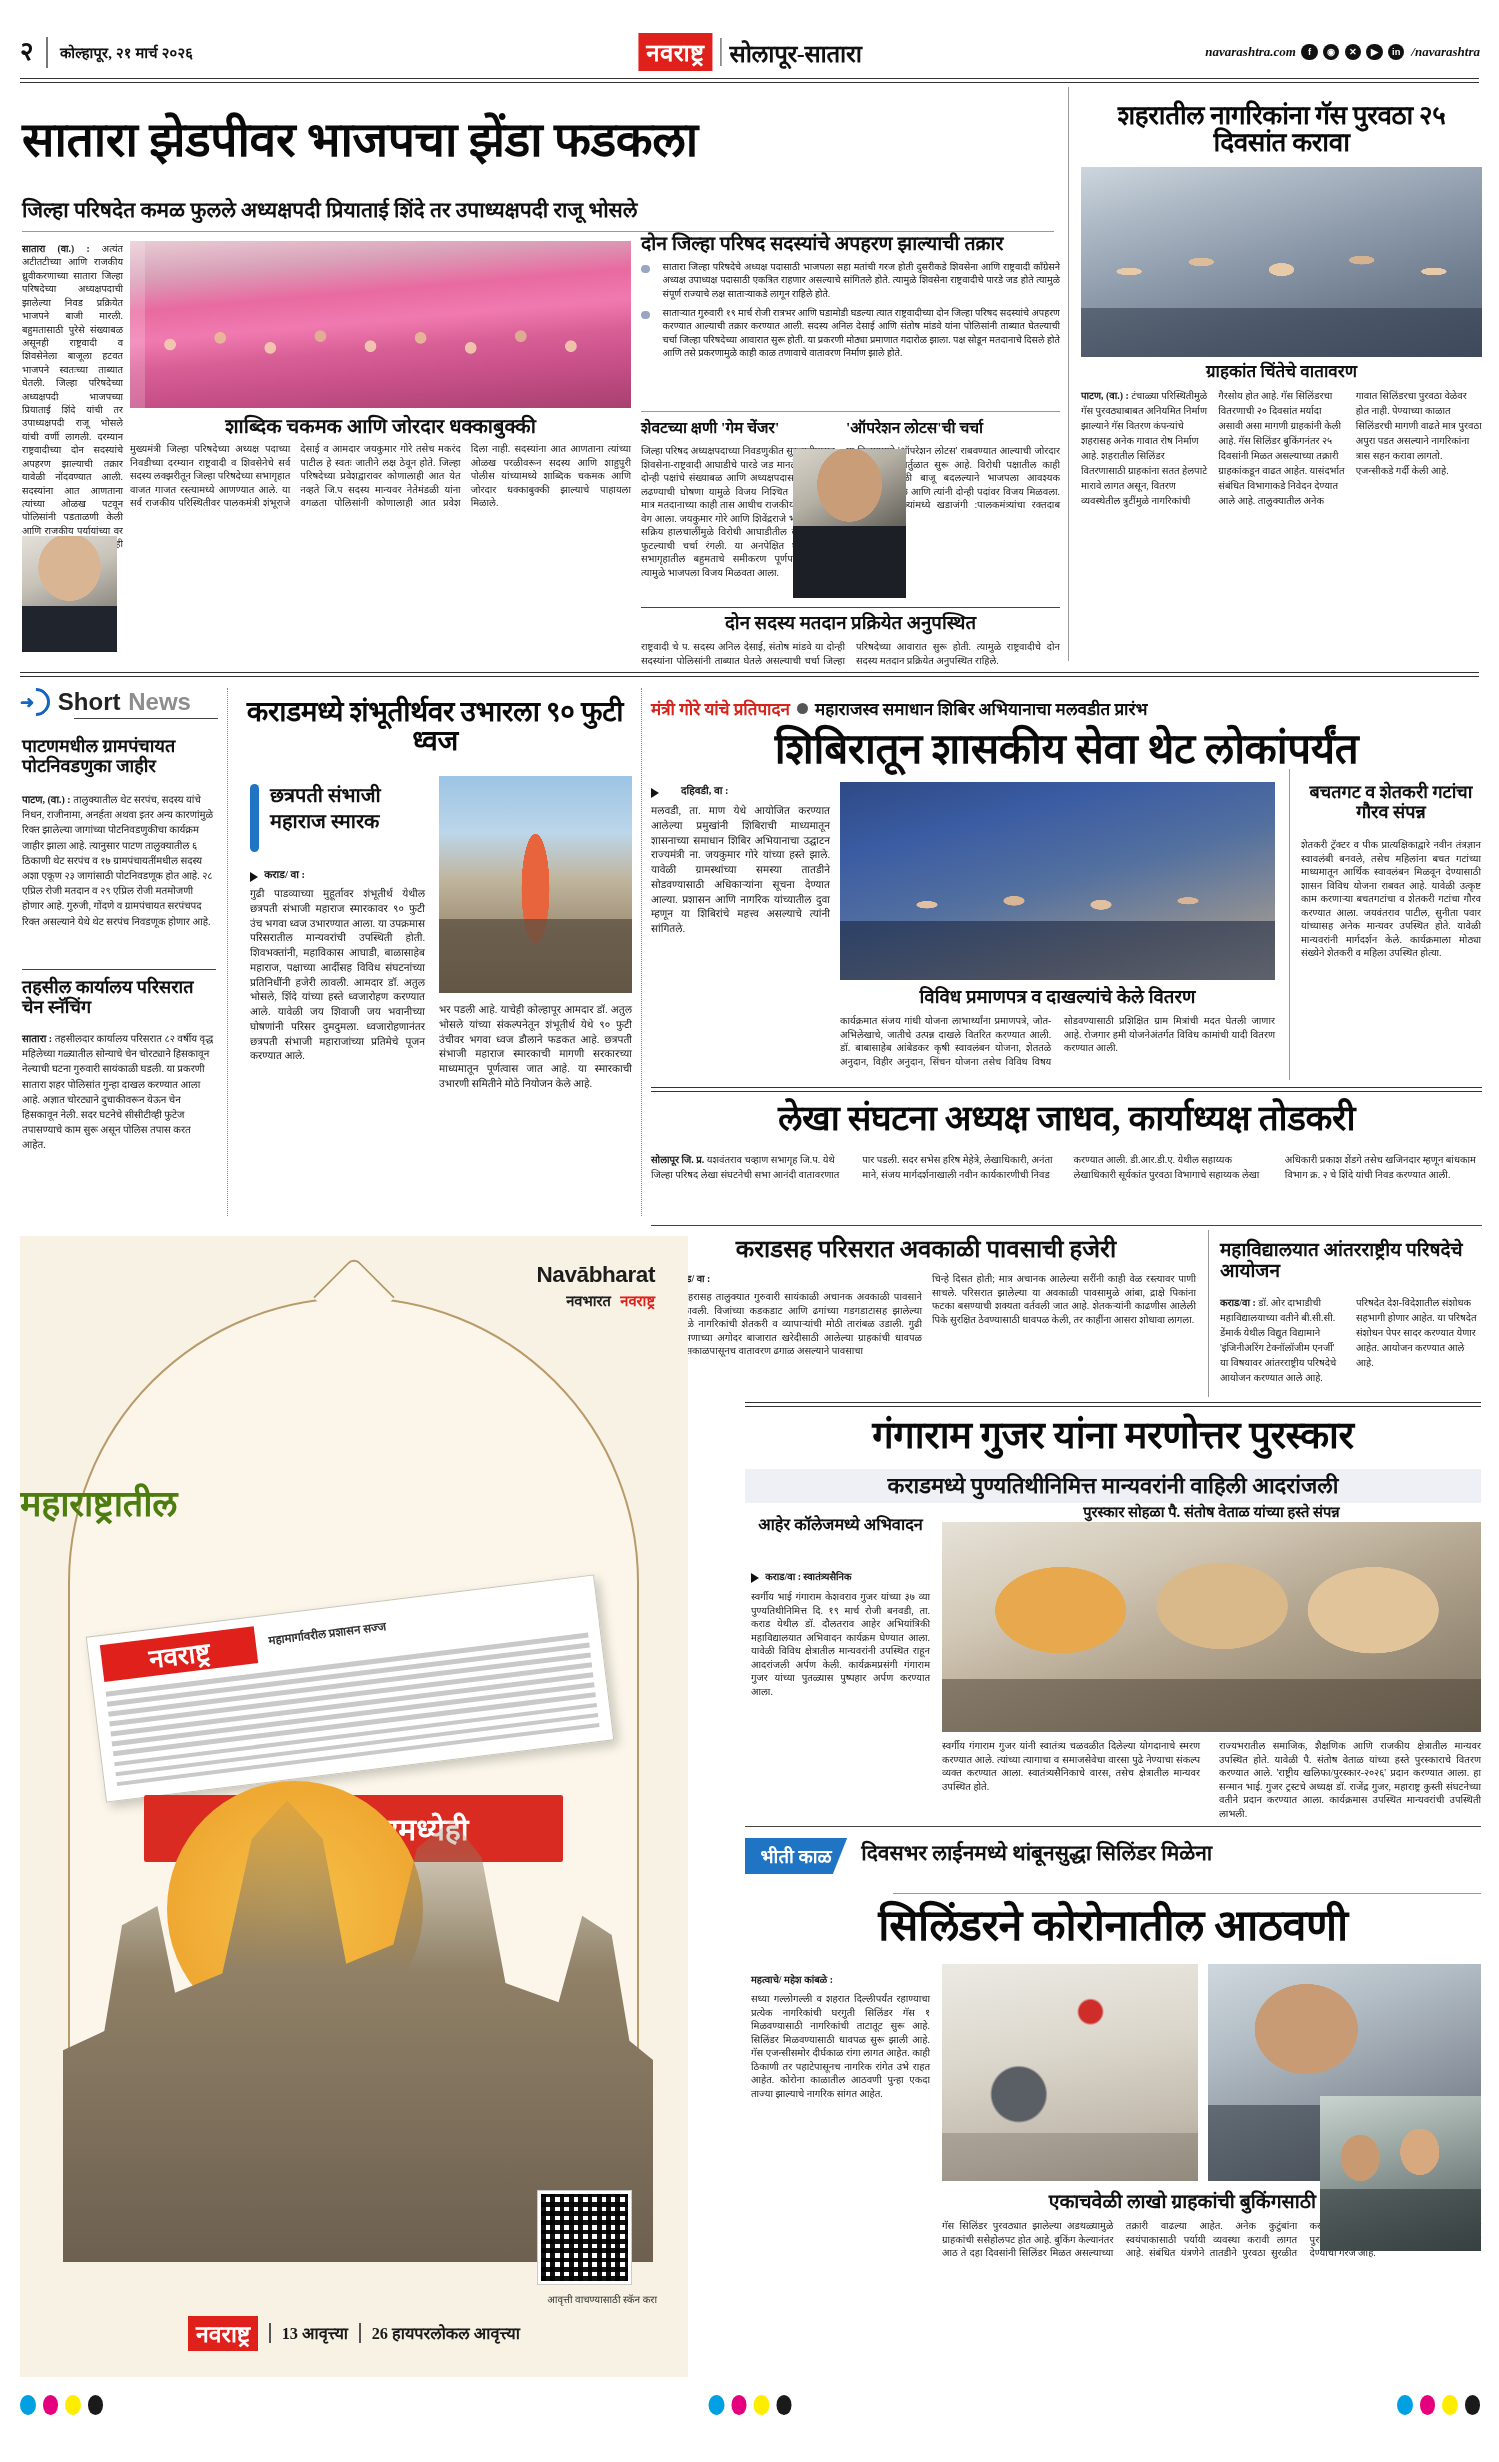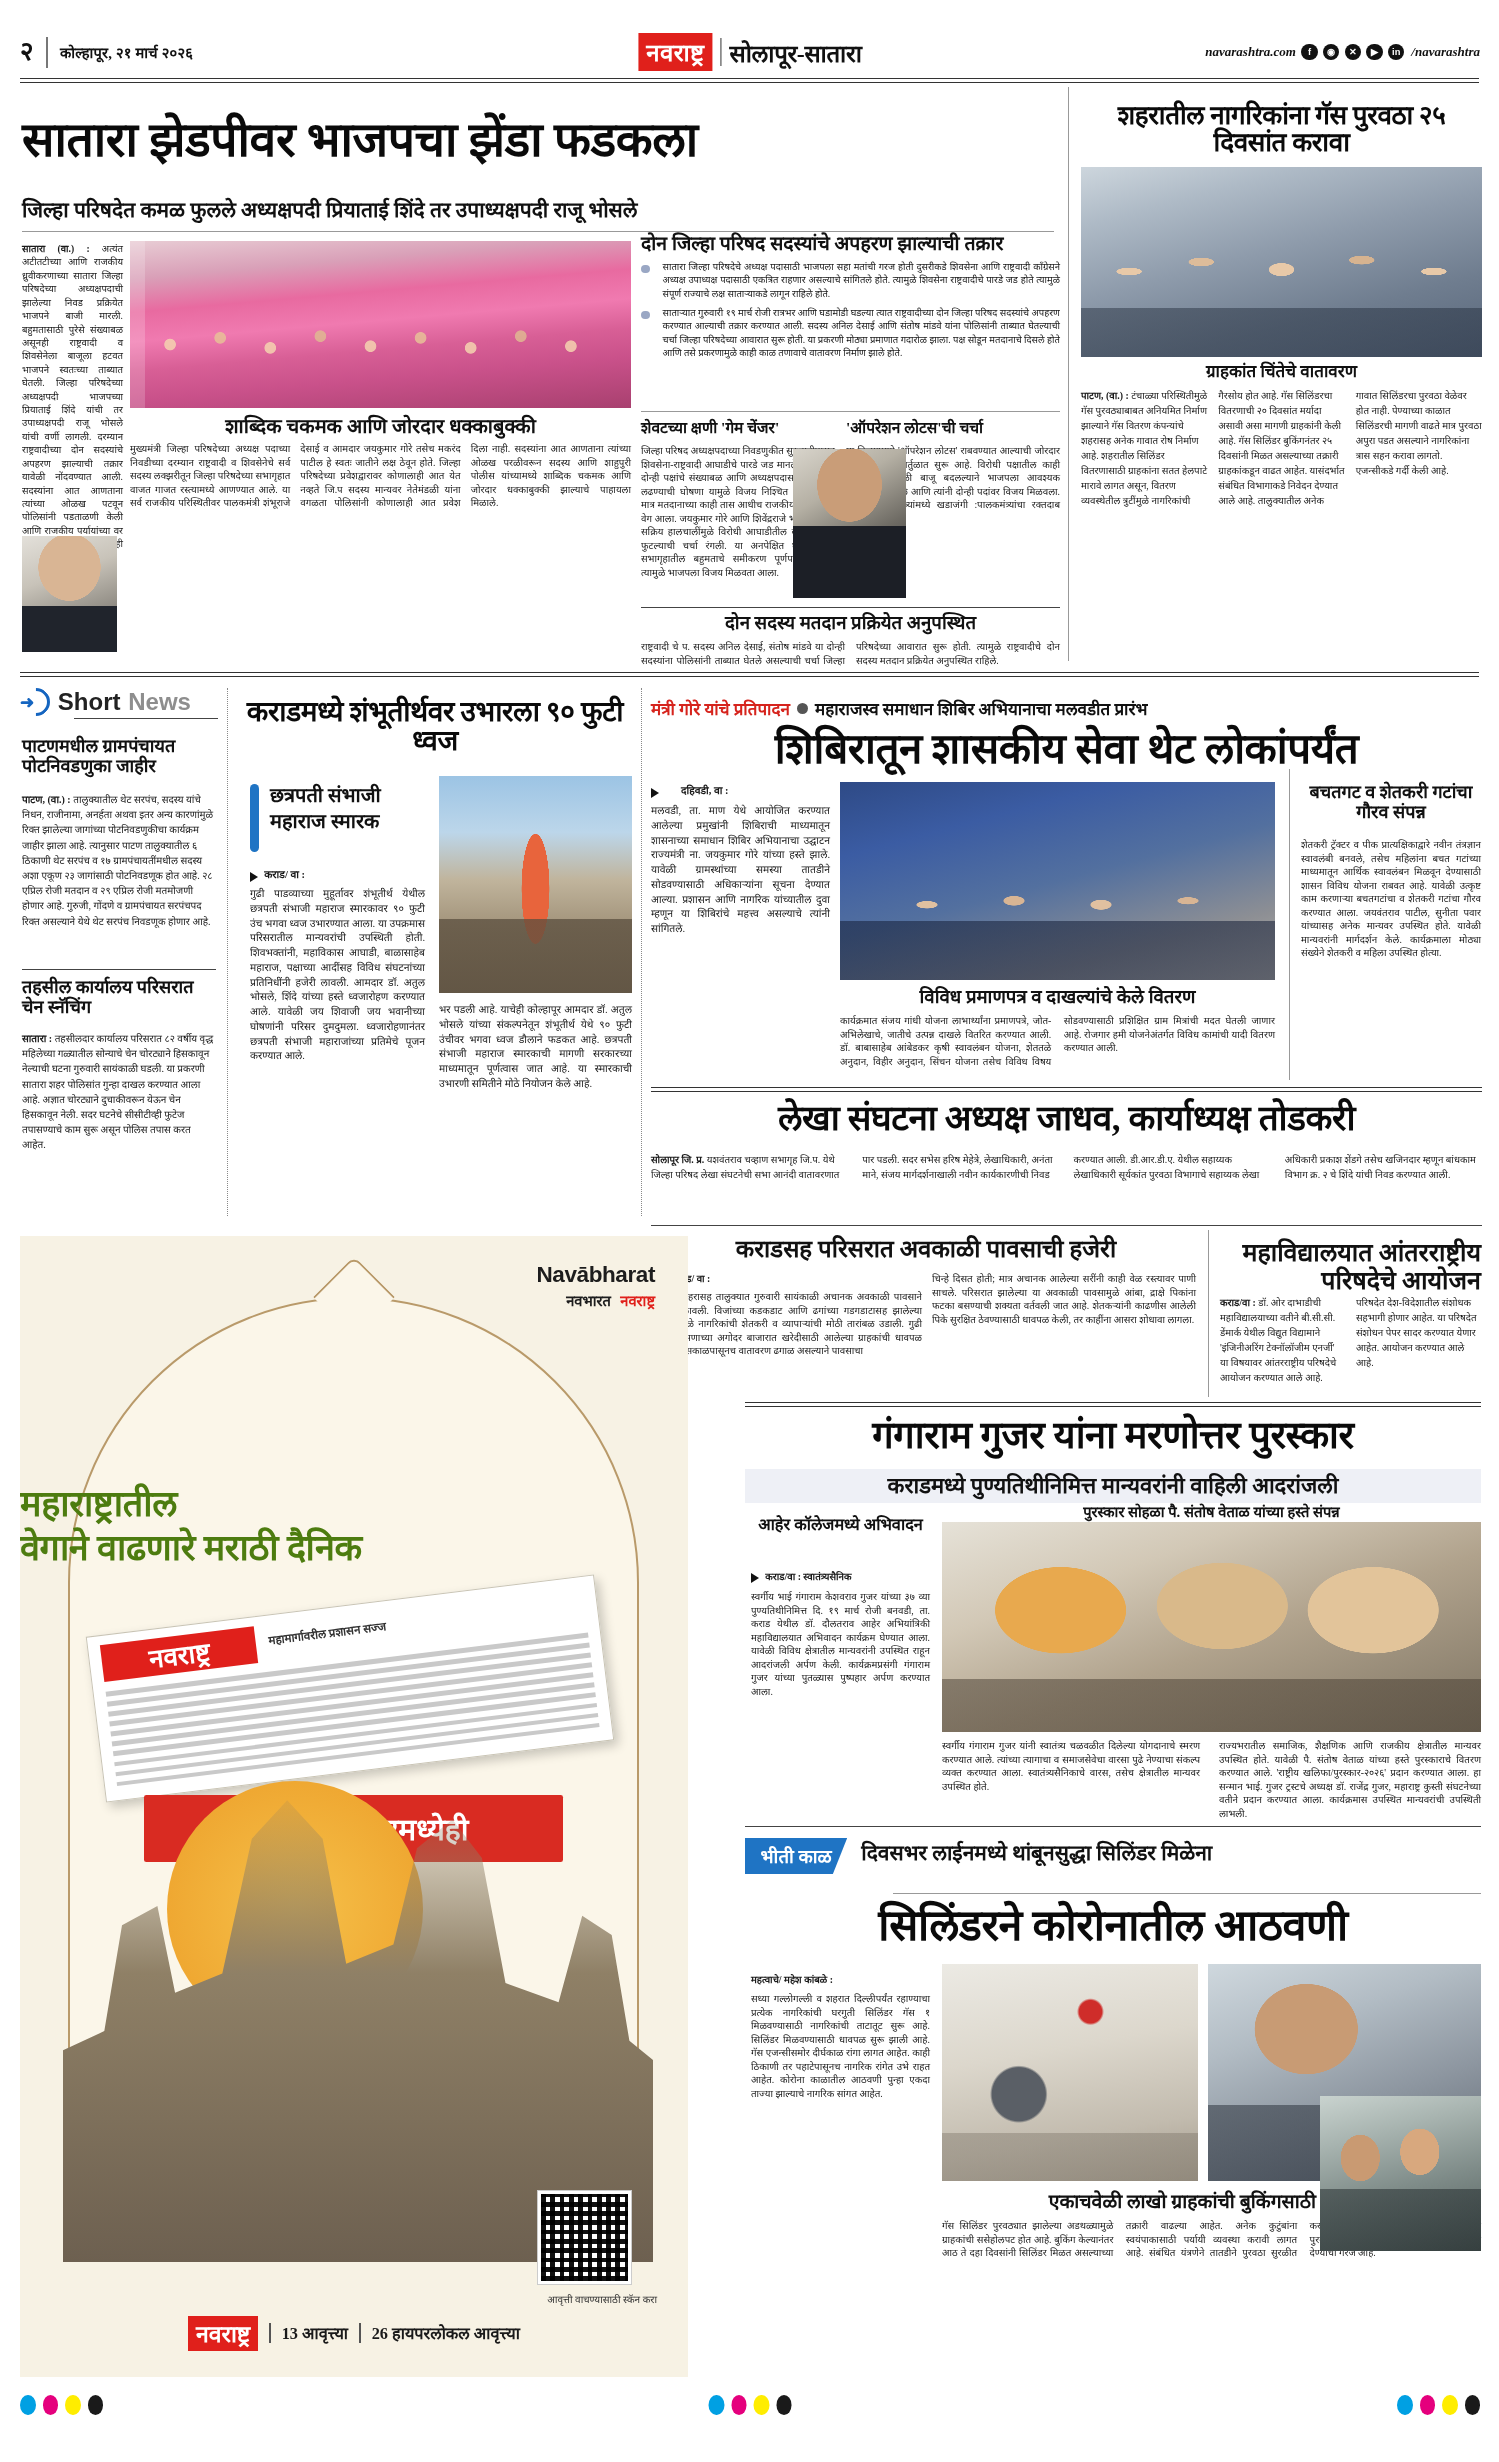--- a/index.html
+++ b/index.html
@@ -432,21 +432,21 @@
 
   <div class="hrule" style="position:absolute;left:651px;top:1225px;width:831px;"></div>
   <div class="cap" style="position:absolute;left:658px;top:1236px;width:536px;font-size:24px;">कराडसह परिसरात अवकाळी पावसाची हजेरी</div>
   <div style="position:absolute;left:658px;top:1272px;width:264px;display:flex;gap:6.2px;">
     <span class="tri" style="margin-top:3.1px;"></span>
     <b class="body-txt sm" style="font-weight:800;">कराड/ वा :</b>
   </div>
   <div class="body-txt sm" style="position:absolute;left:658px;top:1290px;width:264px;height:101px;">कराड शहरासह तालुक्यात गुरुवारी सायंकाळी अचानक अवकाळी पावसाने हजेरी लावली. विजांच्या कडकडाट आणि ढगांच्या गडगडाटासह झालेल्या पावसामुळे नागरिकांची शेतकरी व व्यापाऱ्यांची मोठी तारांबळ उडाली. गुढी पाडवा सणाच्या अगोदर बाजारात खरेदीसाठी आलेल्या ग्राहकांची धावपळ उडाली. सकाळपासूनच वातावरण ढगाळ असल्याने पावसाचा</div>
   <div class="body-txt sm" style="position:absolute;left:932px;top:1272px;width:264px;height:124px;">चिन्हे दिसत होती; मात्र अचानक आलेल्या सरींनी काही वेळ रस्त्यावर पाणी साचले. परिसरात झालेल्या या अवकाळी पावसामुळे आंबा, द्राक्षे पिकांना फटका बसण्याची शक्यता वर्तवली जात आहे. शेतकऱ्यांनी काढणीस आलेली पिके सुरक्षित ठेवण्यासाठी धावपळ केली, तर काहींना आसरा शोधावा लागला.</div>
   <div class="vrule" style="left:1208px;top:1230px;height:167px;"></div>
-  <div class="sub" style="position:absolute;left:1220px;top:1239px;width:261px;font-size:25px;text-align:right;">महाविद्यालयात आंतरराष्ट्रीय परिषदेचे आयोजन</div>
+  <div class="sub" style="position:absolute;left:1220px;top:1239px;width:261px;font-size:19px;text-align:left;">महाविद्यालयात आंतरराष्ट्रीय परिषदेचे आयोजन</div>
   <div style="position:absolute;left:1220px;top:1295px;width:261px;column-count:2;column-gap:11px;height:101px;">
     <span class="body-txt sm">
       <b class="dateline">कराड/वा :</b>
       <span>डॉ. ओर दाभाडीची महाविद्यालयाच्या वतीने बी.सी.सी. डेंमार्क येथील विद्युत विद्यामाने 'इंजिनीअरिंग टेक्नॉलॉजीम एनर्जी' या विषयावर आंतरराष्ट्रीय परिषदेचे आयोजन करण्यात आले आहे. परिषदेत देश-विदेशातील संशोधक सहभागी होणार आहेत. या परिषदेत संशोधन पेपर सादर करण्यात येणार आहेत. आयोजन करण्यात आले आहे.</span>
     </span>
   </div>
 
   <div class="rule-double" style="left:745px;top:1402px;width:736px;"></div>
   <div class="hl" style="position:absolute;left:745px;top:1416px;width:736px;font-size:38px;text-align:center;">गंगाराम गुजर यांना मरणोत्तर पुरस्कार</div>
   <div style="position:absolute;left:745px;top:1469px;width:736px;height:34px;background:#eef0f6;display:flex;align-items:center;justify-content:center;">
@@ -484,21 +484,20 @@
     <div class="adv-arch"></div>
     <div class="adv-brand">
       <div class="adv-brand-en"><span>Navā</span><b>bharat</b></div>
       <div class="adv-brand-row">
         <span class="adv-brand-mr">नवभारत</span>
         <span class="adv-brand-red">नवराष्ट्र</span>
       </div>
     </div>
     <div class="adv-h1">
       <div>महाराष्ट्रातील</div>
-      <div>वेगाने वाढणारे मराठी दैनिक</div>
     </div>
     <div class="adv-paper">
       <div class="adv-paper-sheet">
         <div class="adv-paper-masthead">नवराष्ट्र</div>
         <div style="position:absolute;left:180px;top:17px;font-size:11.6px;font-weight:800;color:#333;">महामार्गावरील प्रशासन सज्ज</div>
         <div class="adv-paper-lines">
           <div></div>
             <div></div>
             <div></div>
             <div></div>

